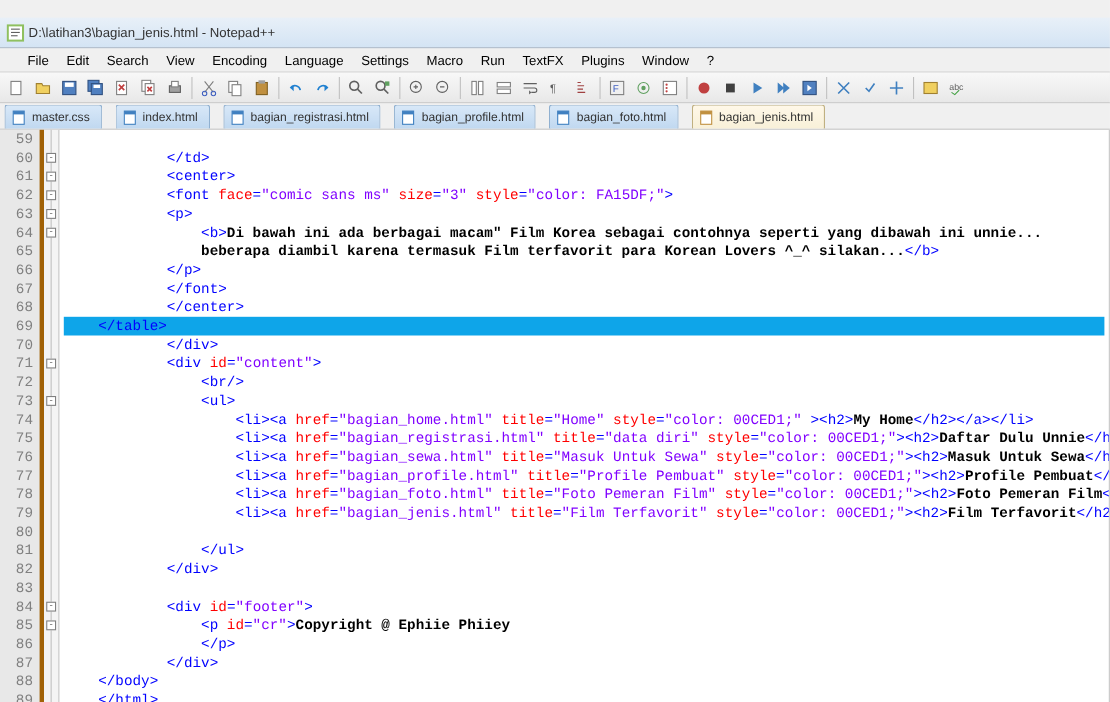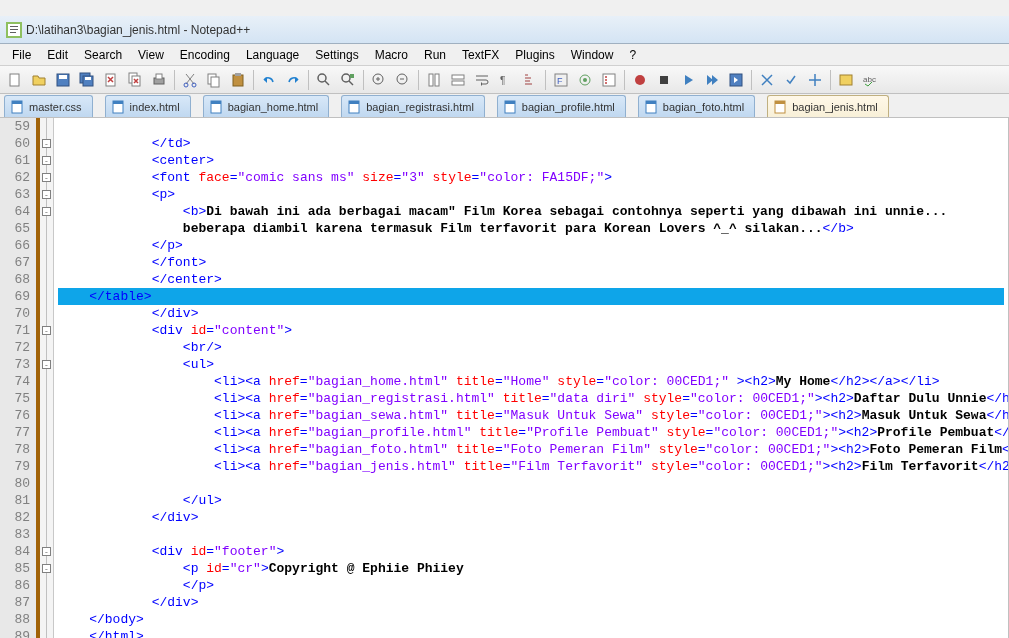--- a/index.html
+++ b/index.html
@@ -2,21 +2,21 @@
 <html><head>
 <meta charset="utf-8">
 <style>
 * { margin: 0; padding: 0; box-sizing: border-box; }
 body { font-family: "Segoe UI", Tahoma, sans-serif; font-size: 12px; background: #f0f0f0; overflow: hidden; }
 
 .titlebar { height: 28px; background: linear-gradient(#e8f0f8, #d4e4f4); border-bottom: 1px solid #a0b0c0; display: flex; align-items: center; padding: 0 6px; margin-top: 16px; }
 .titlebar-icon { width: 16px; height: 16px; margin-right: 4px; }
 .titlebar-text { font-size: 12px; color: #333; }
 
-.menubar { height: 22px; background: #f0f0f0; border-bottom: 1px solid #d0d0d0; display: flex; align-items: center; padding: 0 4px; }
+.menubar { height: 22px; background: #f0f0f0; border-bottom: 1px solid #d0d0d0; display: flex; align-items: center; padding: 0 17px; }
 .menubar > div { padding: 2px 8px; cursor: default; }
 
 .toolbar { height: 28px; background: linear-gradient(#f8f8f8, #e8e8e8); border-bottom: 1px solid #c0c0c0; display: flex; align-items: center; padding: 0 4px; gap: 2px; }
 .tb-btn { width: 22px; height: 22px; display: flex; align-items: center; justify-content: center; border: 1px solid transparent; border-radius: 2px; }
 .tb-sep { width: 1px; height: 20px; background: #c0c0c0; margin: 0 2px; }
 
 .tabbar { height: 24px; background: #f0f0f0; border-bottom: 1px solid #c0c0c0; display: flex; align-items: flex-end; padding: 0 4px; }
 .tab { height: 22px; padding: 0 10px 0 6px; background: linear-gradient(#d8e8f8, #c0d8f0); border: 1px solid #90b0d0; border-bottom: none; border-radius: 3px 3px 0 0; display: flex; align-items: center; gap: 4px; margin-right: 12px; font-size: 11px; color: #333; cursor: default; }
 .tab.active { background: linear-gradient(#fff8e8, #f8f0d8); border-color: #c0b080; }
 .tab-icon { width: 14px; height: 14px; }
@@ -291,29 +291,20 @@
       <span>master.css</span>
     </div>
   <div class="tab">
       <span class="tab-icon">
         <svg viewBox="0 0 14 14">
           <rect x="1" y="1" width="10" height="12" fill="#fff" stroke="#4080c0"></rect>
           <rect x="1" y="1" width="10" height="3" fill="#4080c0"></rect>
         </svg>
       </span>
       <span>index.html</span>
-    </div>
-  <div class="tab">
-      <span class="tab-icon">
-        <svg viewBox="0 0 14 14">
-          <rect x="1" y="1" width="10" height="12" fill="#fff" stroke="#4080c0"></rect>
-          <rect x="1" y="1" width="10" height="3" fill="#4080c0"></rect>
-        </svg>
-      </span>
-      <span>bagian_home.html</span>
     </div>
   <div class="tab">
       <span class="tab-icon">
         <svg viewBox="0 0 14 14">
           <rect x="1" y="1" width="10" height="12" fill="#fff" stroke="#4080c0"></rect>
           <rect x="1" y="1" width="10" height="3" fill="#4080c0"></rect>
         </svg>
       </span>
       <span>bagian_registrasi.html</span>
     </div>

